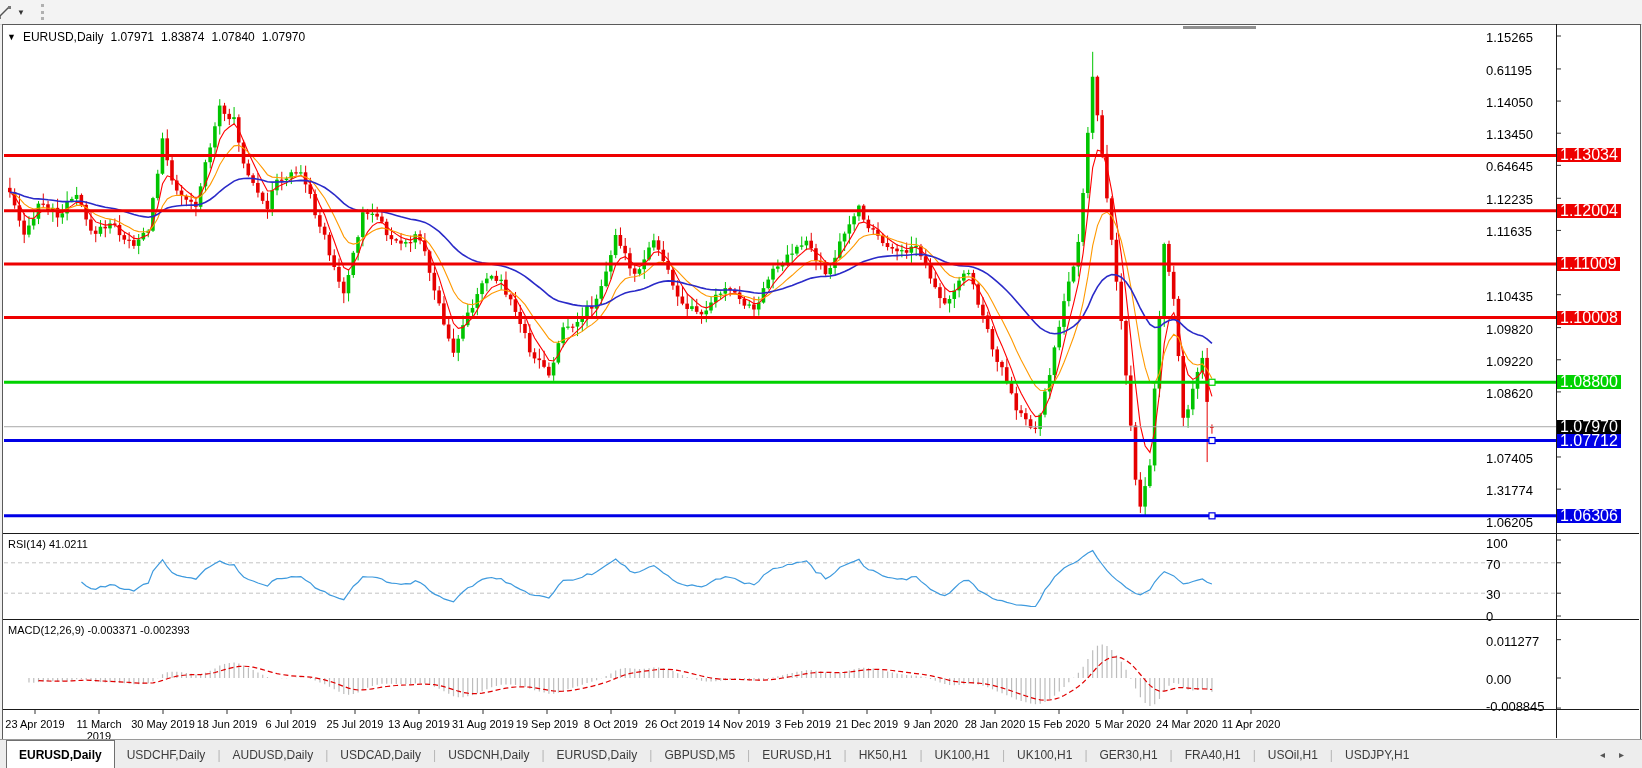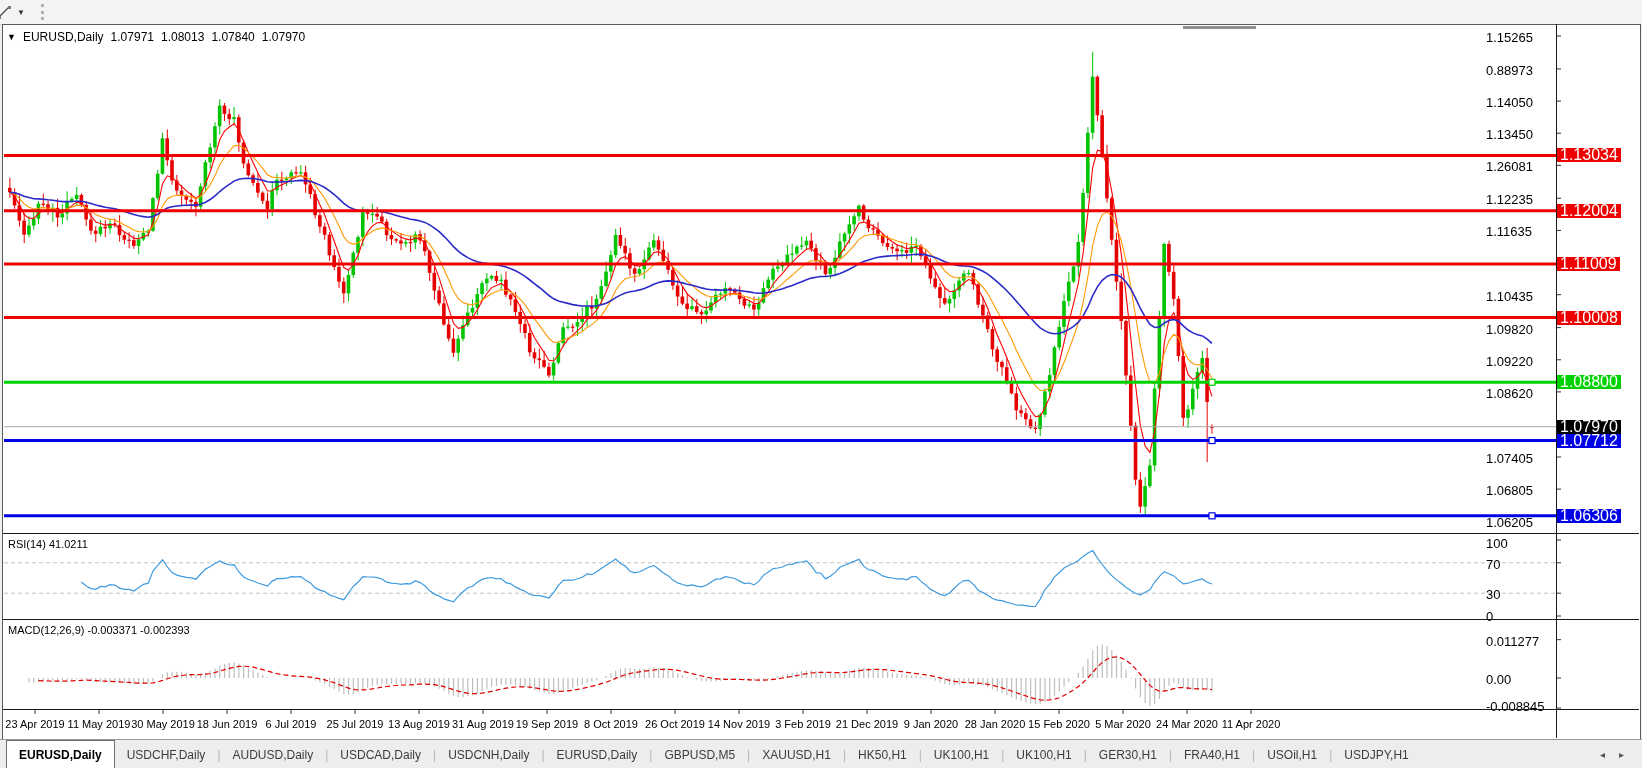--- a/index.html
+++ b/index.html
@@ -879,60 +879,60 @@
       <line x1="1059" y1="710" x2="1059" y2="714" stroke="#333" stroke-width="1"></line>
       <line x1="1123" y1="710" x2="1123" y2="714" stroke="#333" stroke-width="1"></line>
       <line x1="1187" y1="710" x2="1187" y2="714" stroke="#333" stroke-width="1"></line>
       <line x1="1251" y1="710" x2="1251" y2="714" stroke="#333" stroke-width="1"></line>
     </svg>
 
   <div id="title">
     <span class="tri">▼</span>
     <span>EURUSD,Daily</span>
     <span>1.07971</span>
-    <span>1.08013</span>
+    <span>1.83874</span>
     <span>1.07840</span>
     <span>1.07970</span>
   </div>
 
   <div class="lbl" style="left:8px;top:538px;">RSI(14) 41.0211</div>
   <div class="lbl" style="left:8px;top:624px;">MACD(12,26,9) -0.003371 -0.002393</div>
 
   <div id="overlay">
       <div class="price-tag" style="top: 148.492px; background: rgb(238, 0, 0); z-index: 5;">1.13034</div>
       <div class="price-tag" style="top: 203.659px; background: rgb(238, 0, 0); z-index: 5;">1.12004</div>
       <div class="price-tag" style="top: 256.951px; background: rgb(238, 0, 0); z-index: 5;">1.11009</div>
       <div class="price-tag" style="top: 310.565px; background: rgb(238, 0, 0); z-index: 5;">1.10008</div>
       <div class="price-tag" style="top: 375.265px; background: rgb(0, 210, 0); z-index: 5;">1.08800</div>
       <div class="price-tag" style="top: 433.539px; background: rgb(0, 0, 230); z-index: 5;">1.07712</div>
       <div class="price-tag" style="top: 508.844px; background: rgb(0, 0, 230); z-index: 5;">1.06306</div>
       <div class="price-tag" style="top: 419.72px; background: rgb(0, 0, 0); z-index: 6;">1.07970</div>
       <div class="tick-lbl" style="top: 30px;">1.15265</div>
-      <div class="tick-lbl" style="top: 62.9394px;">0.88973</div>
+      <div class="tick-lbl" style="top: 62.9394px;">0.61195</div>
       <div class="tick-lbl" style="top: 95.0754px;">1.14050</div>
       <div class="tick-lbl" style="top: 127.211px;">1.13450</div>
-      <div class="tick-lbl" style="top: 159.347px;">1.26081</div>
+      <div class="tick-lbl" style="top: 159.347px;">0.64645</div>
       <div class="tick-lbl" style="top: 192.287px; text-align: right;">1.12235</div>
       <div class="tick-lbl" style="top: 224.423px;">1.11635</div>
       <div class="tick-lbl" style="top: 288.695px;">1.10435</div>
       <div class="tick-lbl" style="top: 321.634px;">1.09820</div>
       <div class="tick-lbl" style="top: 353.77px;">1.09220</div>
       <div class="tick-lbl" style="top: 385.906px;">1.08620</div>
       <div class="tick-lbl" style="top: 450.982px;">1.07405</div>
-      <div class="tick-lbl" style="top: 483.118px;">1.06805</div>
+      <div class="tick-lbl" style="top: 483.118px;">1.31774</div>
       <div class="tick-lbl" style="top: 515.254px;">1.06205</div>
       <div class="tick-lbl" style="top: 536px;">100</div>
       <div class="tick-lbl" style="top: 556.8px;">70</div>
       <div class="tick-lbl" style="top: 587.2px;">30</div>
       <div class="tick-lbl" style="top: 609px;">0</div>
       <div class="tick-lbl" style="top: 633.658px;">0.011277</div>
       <div class="tick-lbl" style="top: 672px;">0.00</div>
       <div class="tick-lbl" style="top: 699px;">-0.008845</div>
       <div class="date-lbl" style="left: 3px;">23 Apr 2019</div>
-      <div class="date-lbl" style="left: 67px;">11 May 2019</div>
+      <div class="date-lbl" style="left: 67px;">11 March 2019</div>
       <div class="date-lbl" style="left: 131px;">30 May 2019</div>
       <div class="date-lbl" style="left: 195px;">18 Jun 2019</div>
       <div class="date-lbl" style="left: 259px;">6 Jul 2019</div>
       <div class="date-lbl" style="left: 323px;">25 Jul 2019</div>
       <div class="date-lbl" style="left: 387px;">13 Aug 2019</div>
       <div class="date-lbl" style="left: 451px;">31 Aug 2019</div>
       <div class="date-lbl" style="left: 515px;">19 Sep 2019</div>
       <div class="date-lbl" style="left: 579px;">8 Oct 2019</div>
       <div class="date-lbl" style="left: 643px;">26 Oct 2019</div>
       <div class="date-lbl" style="left: 707px;">14 Nov 2019</div>
@@ -954,21 +954,21 @@
         <div class="tab">AUDUSD,Daily</div>
         <span class="tab-sep">|</span>
         <div class="tab">USDCAD,Daily</div>
         <span class="tab-sep">|</span>
         <div class="tab">USDCNH,Daily</div>
         <span class="tab-sep">|</span>
         <div class="tab">EURUSD,Daily</div>
         <span class="tab-sep">|</span>
         <div class="tab">GBPUSD,M5</div>
         <span class="tab-sep">|</span>
-        <div class="tab">XAUUSD,H1</div>
+        <div class="tab">EURUSD,H1</div>
         <span class="tab-sep">|</span>
         <div class="tab">HK50,H1</div>
         <span class="tab-sep">|</span>
         <div class="tab">UK100,H1</div>
         <span class="tab-sep">|</span>
         <div class="tab">UK100,H1</div>
         <span class="tab-sep">|</span>
         <div class="tab">GER30,H1</div>
         <span class="tab-sep">|</span>
         <div class="tab">FRA40,H1</div>

